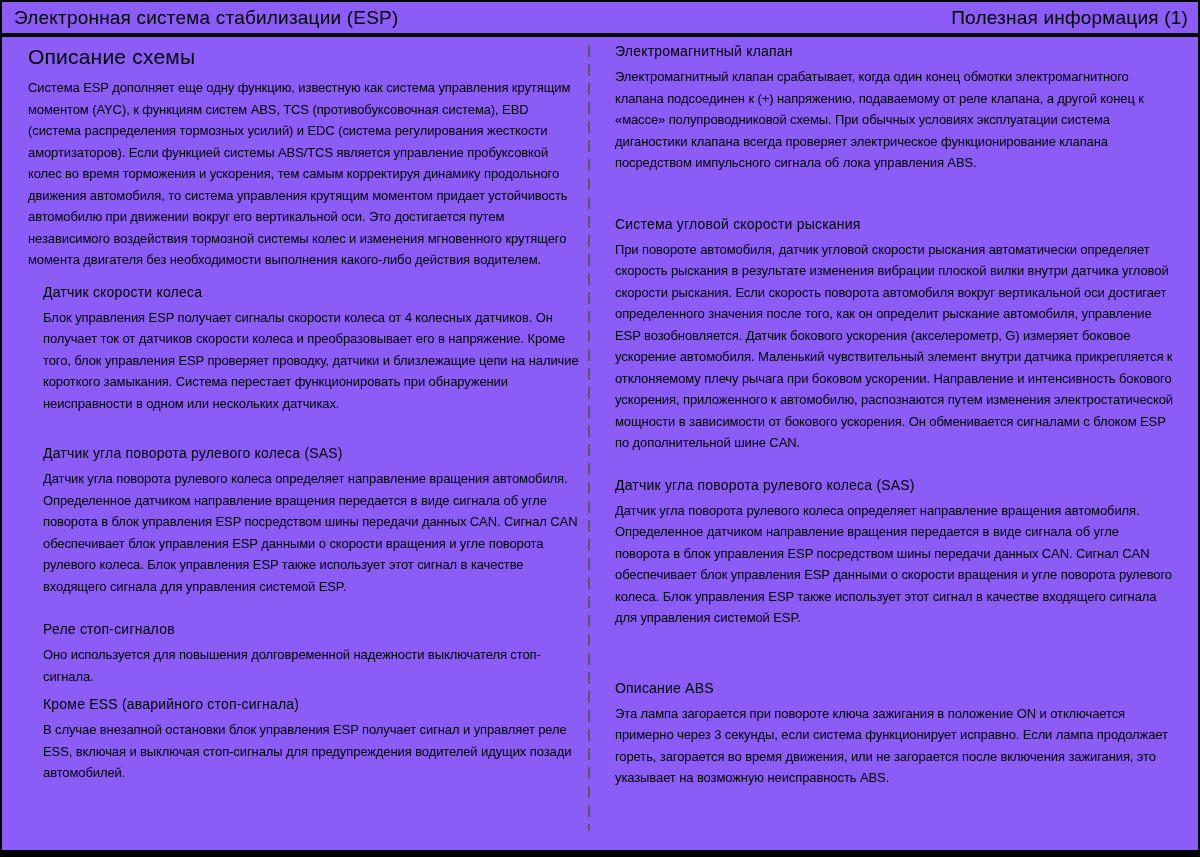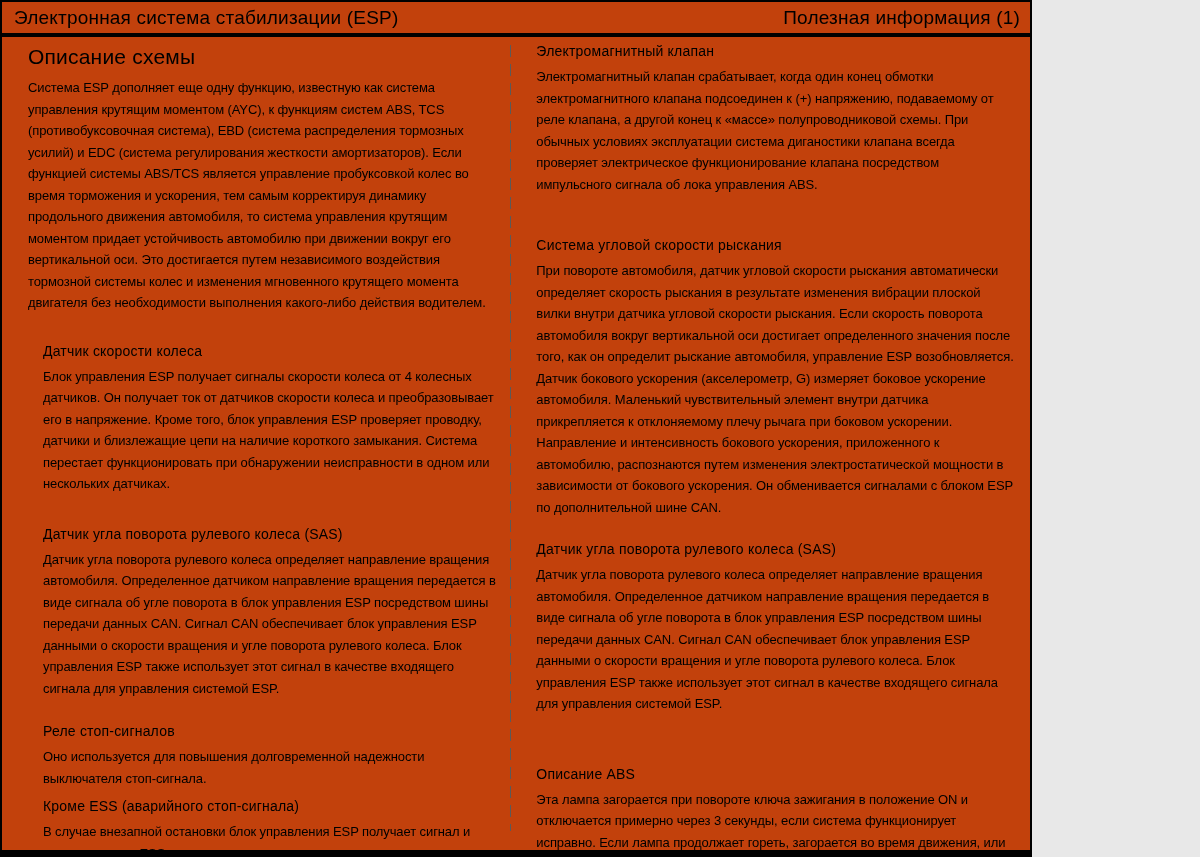--- a/index.html
+++ b/index.html
@@ -1,23 +1,23 @@
 <!DOCTYPE html>
 <html><head>
 <meta charset="utf-8">
 <style>
   * { margin: 0; padding: 0; box-sizing: border-box; }
   html, body { background: #e8e8e8; }
   body { font-family: "Liberation Sans", sans-serif; color: #000; }
 
   .page {
     position: relative;
-    width: 1032px;
+    width: 1200px;
     height: 857px;
-    background: #c2410c;
+    background: #8b5cf6;
     border: 2px solid #000;
     border-bottom: none;
     overflow: hidden;
   }
 
   .header {
     height: 35px;
     display: flex;
     justify-content: space-between;
     align-items: center;
@@ -60,21 +60,21 @@
   p {
     font-size: 13px;
     line-height: 21.5px;
     letter-spacing: -0.1px;
     text-align: left;
   }
 
   .sub { padding-left: 15px; }
 
   
-  .l-sec-2 { margin-top: 29px; }
+  .l-sec-2 { margin-top: 13px; }
   .l-sec-3 { margin-top: 31px; }
   .l-sec-4 { margin-top: 24px; }
   .l-sec-5 { margin-top: 9px; }
 
   
   .r-sec-2 { margin-top: 42px; }
   .r-sec-3 { margin-top: 23px; }
   .r-sec-4 { margin-top: 51px; }
 
   .bottom-bar {

